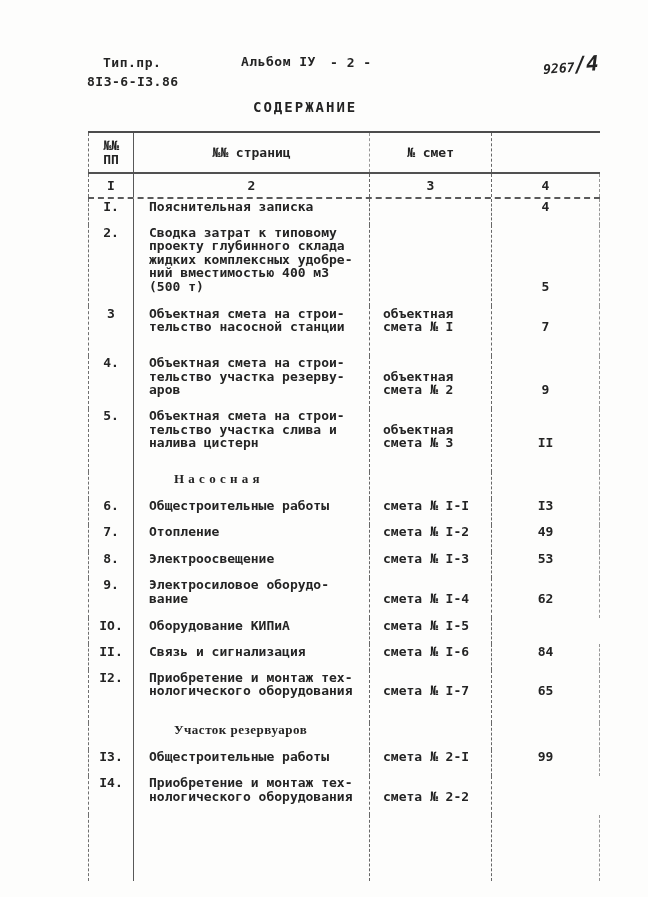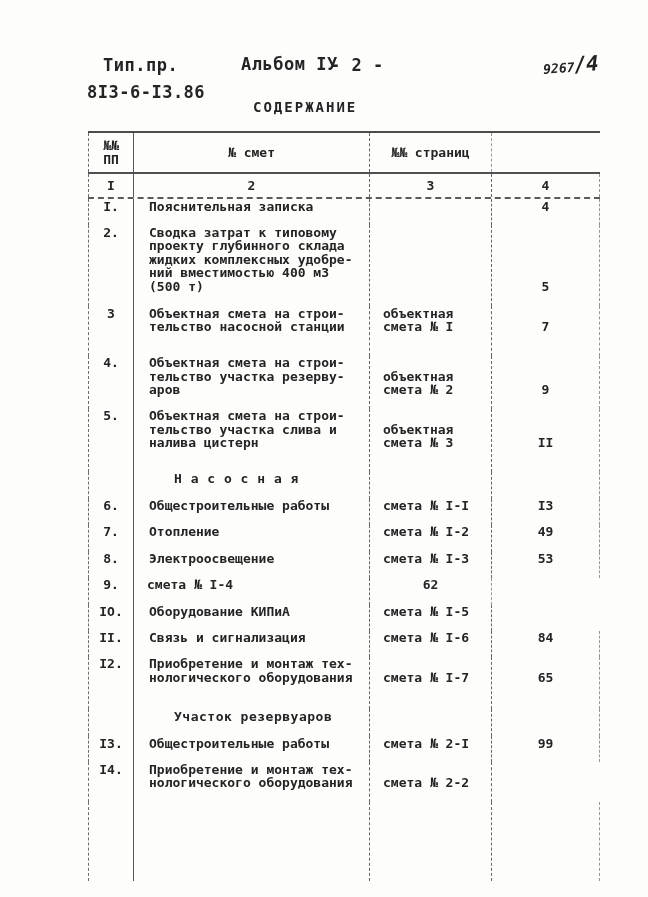--- a/index.html
+++ b/index.html
@@ -8,21 +8,21 @@
     font-family:"DejaVu Sans Mono","Liberation Mono",monospace;
     font-weight:bold;
     color:#242424;
     background:#ffffff;
   }
   .page {
     position:relative; width:648px; height:897px;
     background:#fdfdfc; overflow:hidden;
   }
   .abs { position:absolute; white-space:nowrap; }
-  .hdr-text { font-size:17px; letter-spacing:0.5px; }
+  .hdr-text { font-size:13px; letter-spacing:0.5px; }
   .docnum { font-size:13px; font-style:italic; transform:rotate(-4deg); }
   .docnum .suffix { font-size:21px; font-style:italic; letter-spacing:-1px; }
   .doc-title { font-size:14px; letter-spacing:2px; }
 
   
   .dtable {
     position:absolute; left:88px; top:131px; width:512px; height:750px;
     display:flex; flex-direction:column;
     border-top:2px solid #4c4c4c;
     font-size:13px; line-height:13.5px;
@@ -47,47 +47,47 @@
   .tbody .tr.pb13 > .td { padding-bottom:13px; }
   .tbody .tr.pb22 > .td { padding-bottom:22px; }
   .tbody .tr.pb25 > .td { padding-bottom:25px; }
   .tbody .tr.filler { flex:1; }
   .tbody .tr.filler > .td { padding:0; }
 
   .c-smeta, .c-page { justify-content:flex-end; }
   .name-text { white-space:pre-line; padding-left:15px; }
   .smeta-text { white-space:pre-line; padding-left:13px; }
   .pre { white-space:pre-line; }
-  .section-name { padding-left:40px; letter-spacing:0.5px; }
+  .section-name { padding-left:40px; letter-spacing:0.5px;font-family:Liberation Serif, serif; }
 </style>
 </head>
 <body>
 
 <div class="page">
 
   <span class="abs hdr-text" style="left:103px; top:55px;">Тип.пр.</span>
   <span class="abs hdr-text" style="left:241px; top:54px;">Альбом IУ</span>
   <span class="abs hdr-text" style="left:330px; top:55px;">- 2 -</span>
   <span class="abs docnum" style="left:543px; top:53px;"><span>9267</span><span class="suffix">/4</span></span>
-  <span class="abs hdr-text" style="left:87px; top:82px;">8I3-6-I3.86</span>
+  <span class="abs hdr-text" style="left:87px; top:74px;">8I3-6-I3.86</span>
 
   <span class="abs doc-title" style="left:253px; top:99px;">СОДЕРЖАНИЕ</span>
 
   <div class="dtable">
 
     <div class="tr thead">
       <div class="td c-num">
           <span class="pre">№№
 ПП</span>
         </div>
+      <div class="td c-page">
+          <span>№№ страниц</span>
+        </div>
       <div class="td c-smeta">
           <span>№ смет</span>
-        </div>
-      <div class="td c-page">
-          <span>№№ страниц</span>
         </div>
     </div>
 
     <div class="tr tnums">
       <div class="td c-num">
           <span>I</span>
         </div>
       <div class="td c-name" style="align-items:center;">
           <span>2</span>
         </div>
@@ -239,20 +239,24 @@
           </div>
         <div class="td c-page">
             <span>53</span>
           </div>
       </div>
 
       <div class="tr pb13">
         <div class="td c-num">
             <span>9.</span>
           </div>
+        <div class="td c-name">
+            <span class="name-text">Электросиловое оборудо-
+вание</span>
+          </div>
         <div class="td c-smeta">
             <span class="smeta-text">смета № I-4</span>
           </div>
         <div class="td c-page">
             <span>62</span>
           </div>
       </div>
 
       <div class="tr">
         <div class="td c-num">

